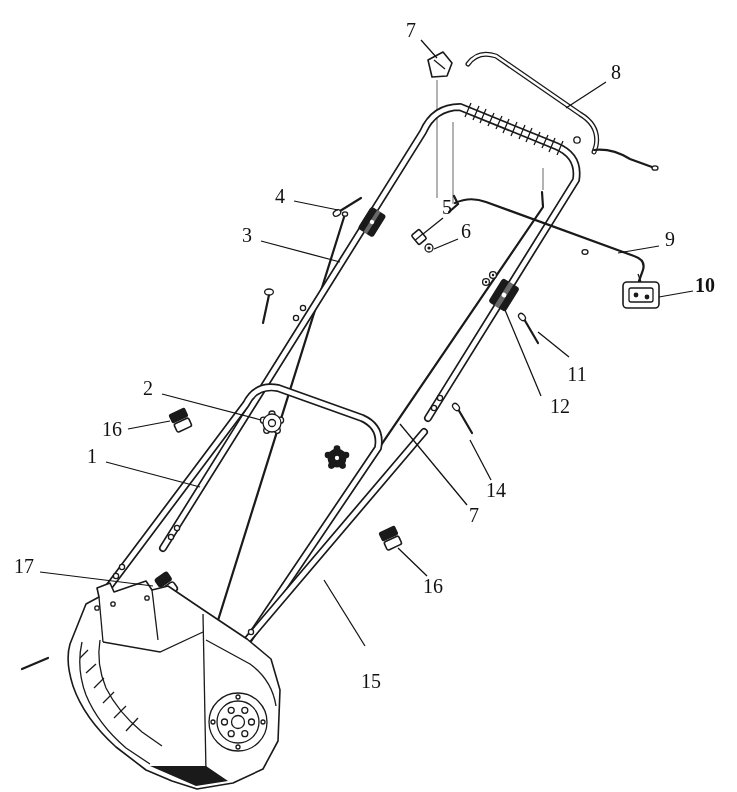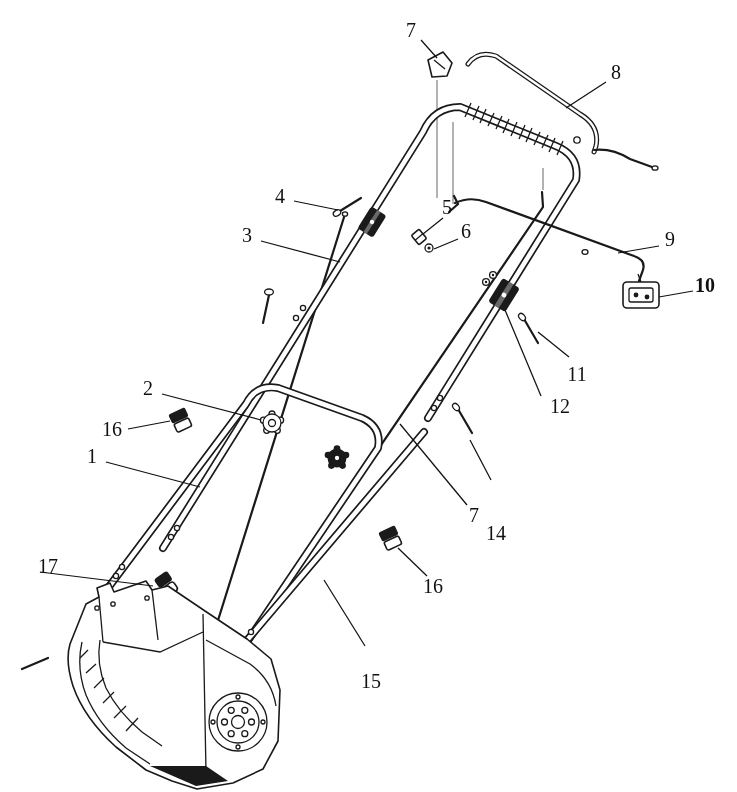--- a/index.html
+++ b/index.html
@@ -235,19 +235,19 @@
       <span class="callout" style="left: 247px; top: 235px;">3</span>
       <span class="callout" style="left: 447px; top: 207px;">5</span>
       <span class="callout" style="left: 466px; top: 231px;">6</span>
       <span class="callout" style="left: 670px; top: 239px;">9</span>
       <span class="callout" style="left: 705px; top: 285px; font-weight: bold;">10</span>
       <span class="callout" style="left: 577px; top: 374px;">11</span>
       <span class="callout" style="left: 548px; top: 406px; margin-left: 12px;">12</span>
       <span class="callout" style="left: 148px; top: 388px;">2</span>
       <span class="callout" style="left: 112px; top: 429px;">16</span>
       <span class="callout" style="left: 92px; top: 456px;">1</span>
-      <span class="callout" style="left: 496px; top: 490px; margin-top: 43px;">14</span>
+      <span class="callout" style="left: 496px; top: 490px;">14</span>
       <span class="callout" style="left: 474px; top: 515px;">7</span>
-      <span class="callout" style="left: 24px; top: 566px; margin-left: 24px;">17</span>
+      <span class="callout" style="left: 24px; top: 566px;">17</span>
       <span class="callout" style="left: 433px; top: 586px;">16</span>
       <span class="callout" style="left: 371px; top: 657px; margin-top: 24px;">15</span>
     </div>
 </div>
 
 </body></html>

